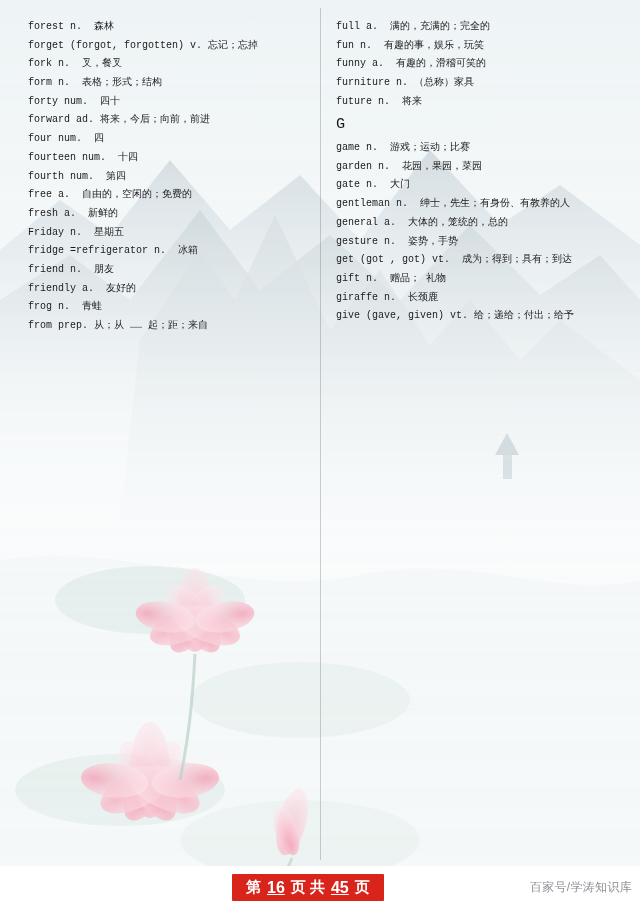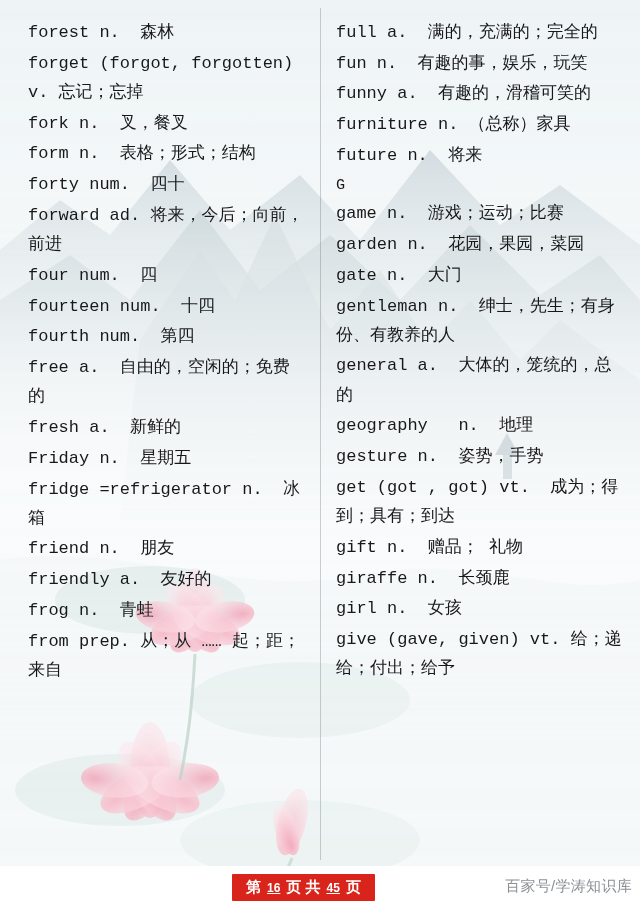--- a/index.html
+++ b/index.html
@@ -54,21 +54,21 @@
   .col {
     width: 50%;
     box-sizing: border-box;
     padding: 0 12px;
   }
   .col-left { padding-left: 18px; padding-right: 14px; }
   .col-right { padding-left: 16px; padding-right: 8px; }
 
   .entry {
     font-family: "Liberation Mono", monospace;
-    font-size: 17px;
+    font-size: 10px;
     line-height: 1.72;
     color: #16181a;
     letter-spacing: 0px;
     margin: 0 0 1.5px 0;
     white-space: pre-wrap;
     text-shadow: 0 0 1px rgba(255,255,255,0.55);
   }
   .entry.letter {
     font-size: 15.2px;
   }
@@ -102,29 +102,29 @@
     display: flex;
     align-items: center;
     gap: 6px;
     padding: 0 14px;
     font-family: "Liberation Sans", sans-serif;
     font-size: 15px;
     font-weight: bold;
     border-radius: 1px;
   }
   .footer-bar .num {
-    font-size: 12px;
+    font-size: 16px;
     text-decoration: underline;
   }
   .watermark {
     position: absolute;
     right: 8px;
     bottom: 9px;
     font-family: "Liberation Sans", sans-serif;
-    font-size: 15px;
+    font-size: 12px;
     color: #8d9095;
     letter-spacing: 0.3px;
   }
 </style>
 </head>
 <body>
 
 <div id="page">
 
   <div class="bg-layer">
@@ -238,26 +238,24 @@
       <p class="entry">fun n.  有趣的事，娱乐，玩笑</p>
       <p class="entry">funny a.  有趣的，滑稽可笑的</p>
       <p class="entry">furniture n. （总称）家具</p>
       <p class="entry">future n.  将来</p>
       <p class="entry letter">G</p>
       <p class="entry">game n.  游戏；运动；比赛</p>
       <p class="entry">garden n.  花园，果园，菜园</p>
       <p class="entry">gate n.  大门</p>
       <p class="entry">gentleman n.  绅士，先生；有身份、有教养的人</p>
       <p class="entry">general a.  大体的，笼统的，总的</p>
-      <p class="entry">geography   n.  地理</p>
       <p class="entry">gesture n.  姿势，手势</p>
       <p class="entry">get (got , got) vt.  成为；得到；具有；到达</p>
       <p class="entry">gift n.  赠品； 礼物</p>
       <p class="entry">giraffe n.  长颈鹿</p>
-      <p class="entry">girl n.  女孩</p>
       <p class="entry">give (gave, given) vt. 给；递给；付出；给予</p>
     </div>
   </div>
 
   <div class="footer">
     <div class="footer-bar">
       <span>第</span>
       <span class="num">16</span>
       <span>页 共</span>
       <span class="num">45</span>

